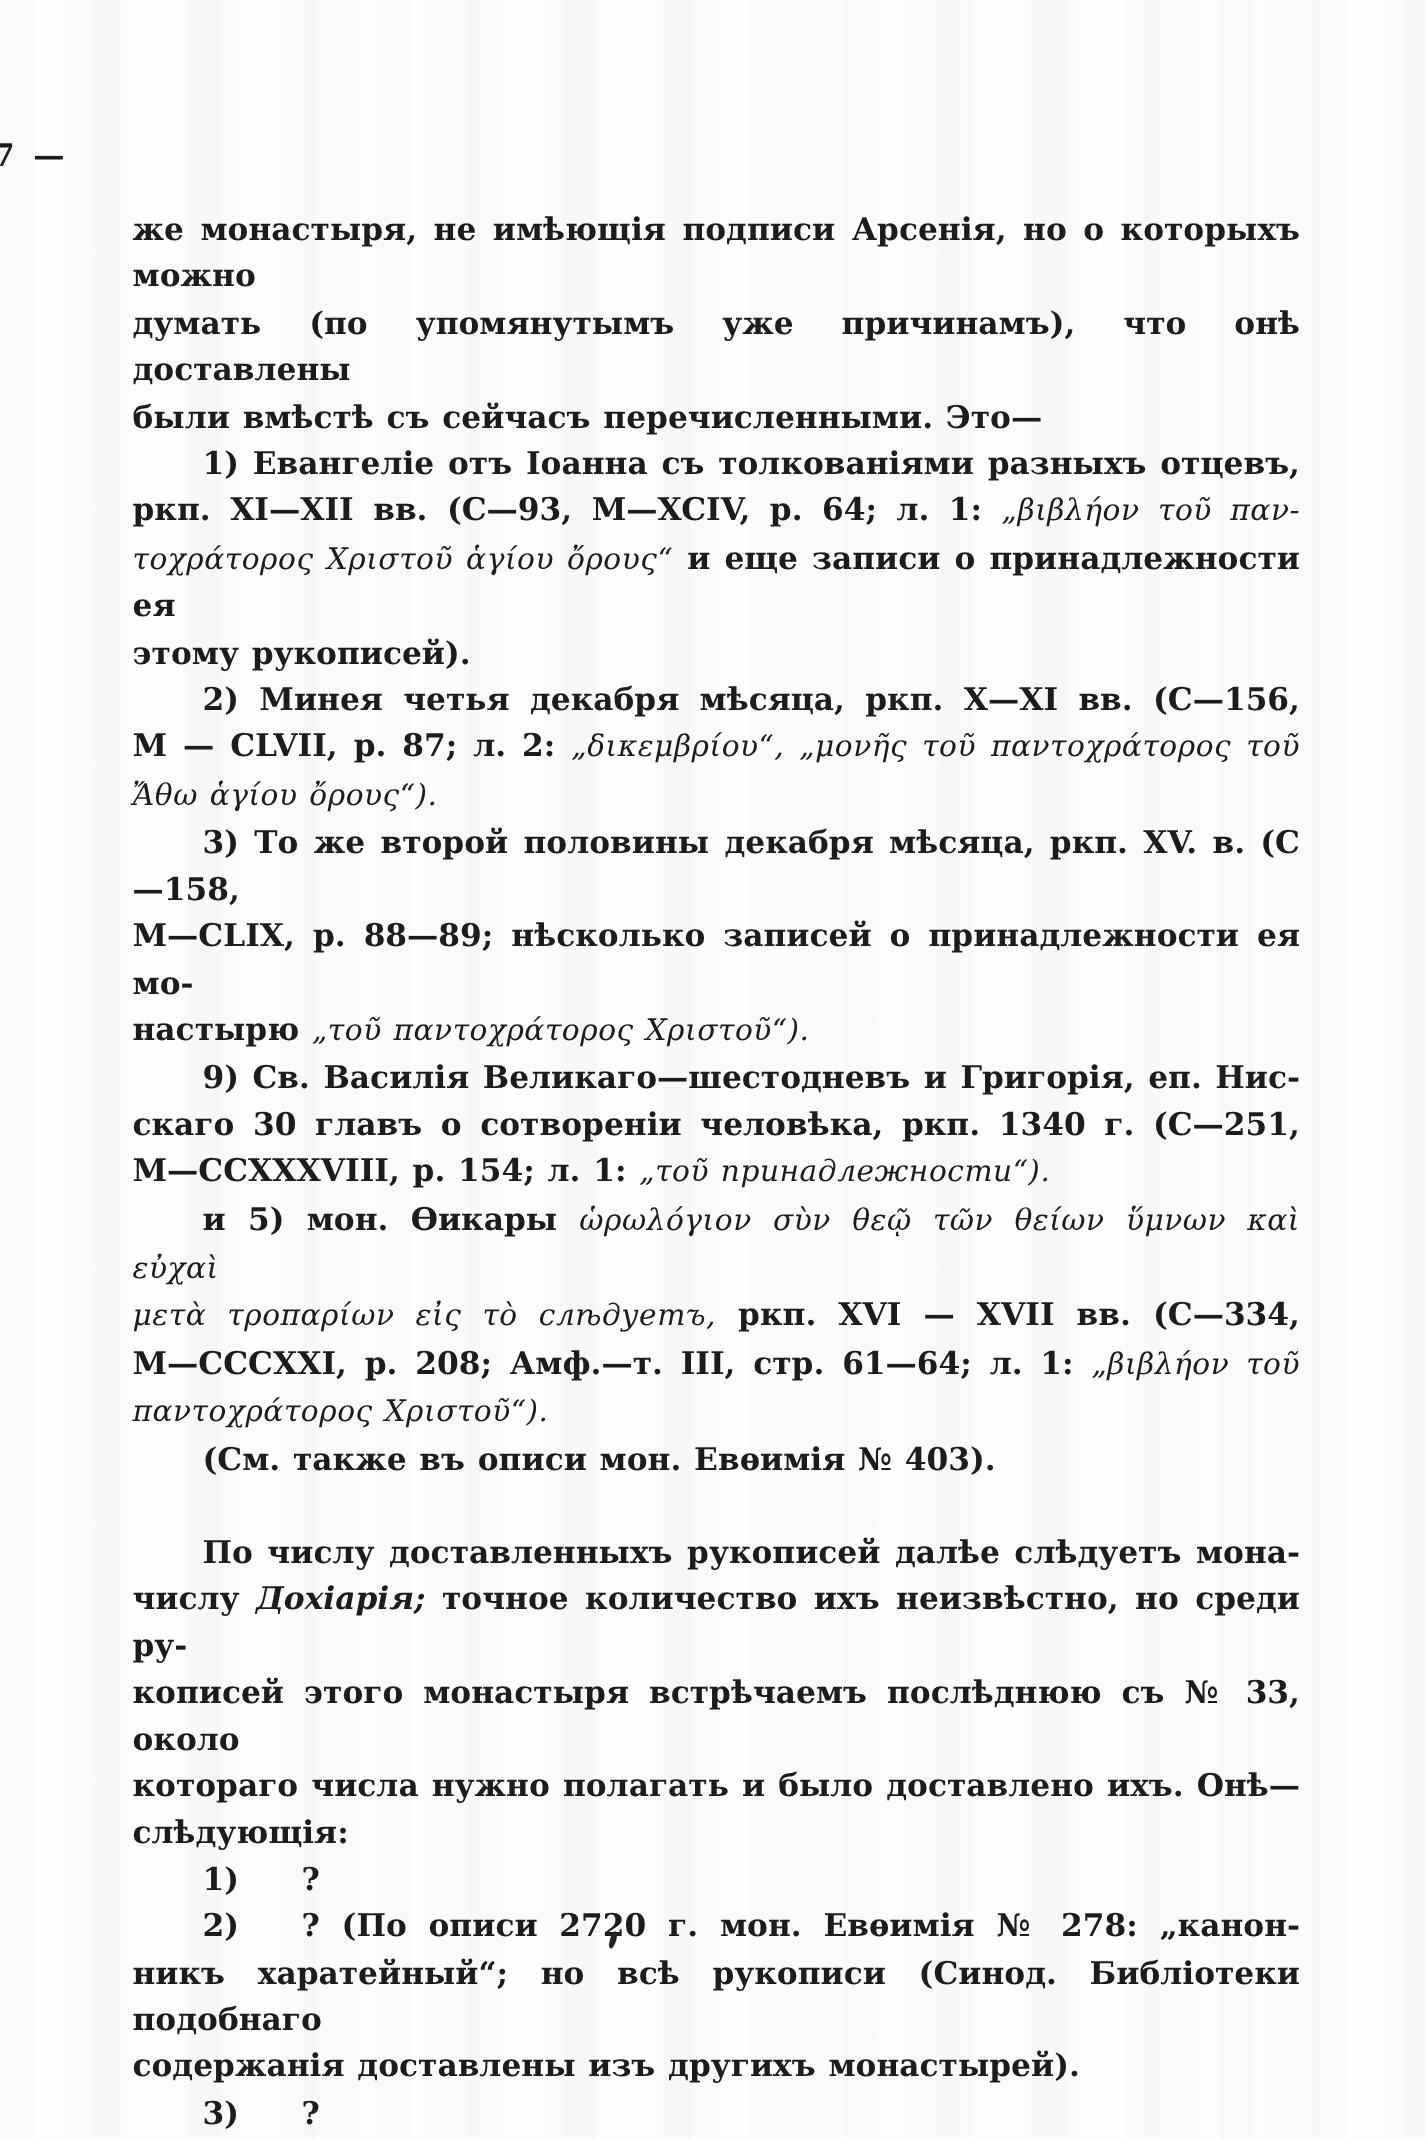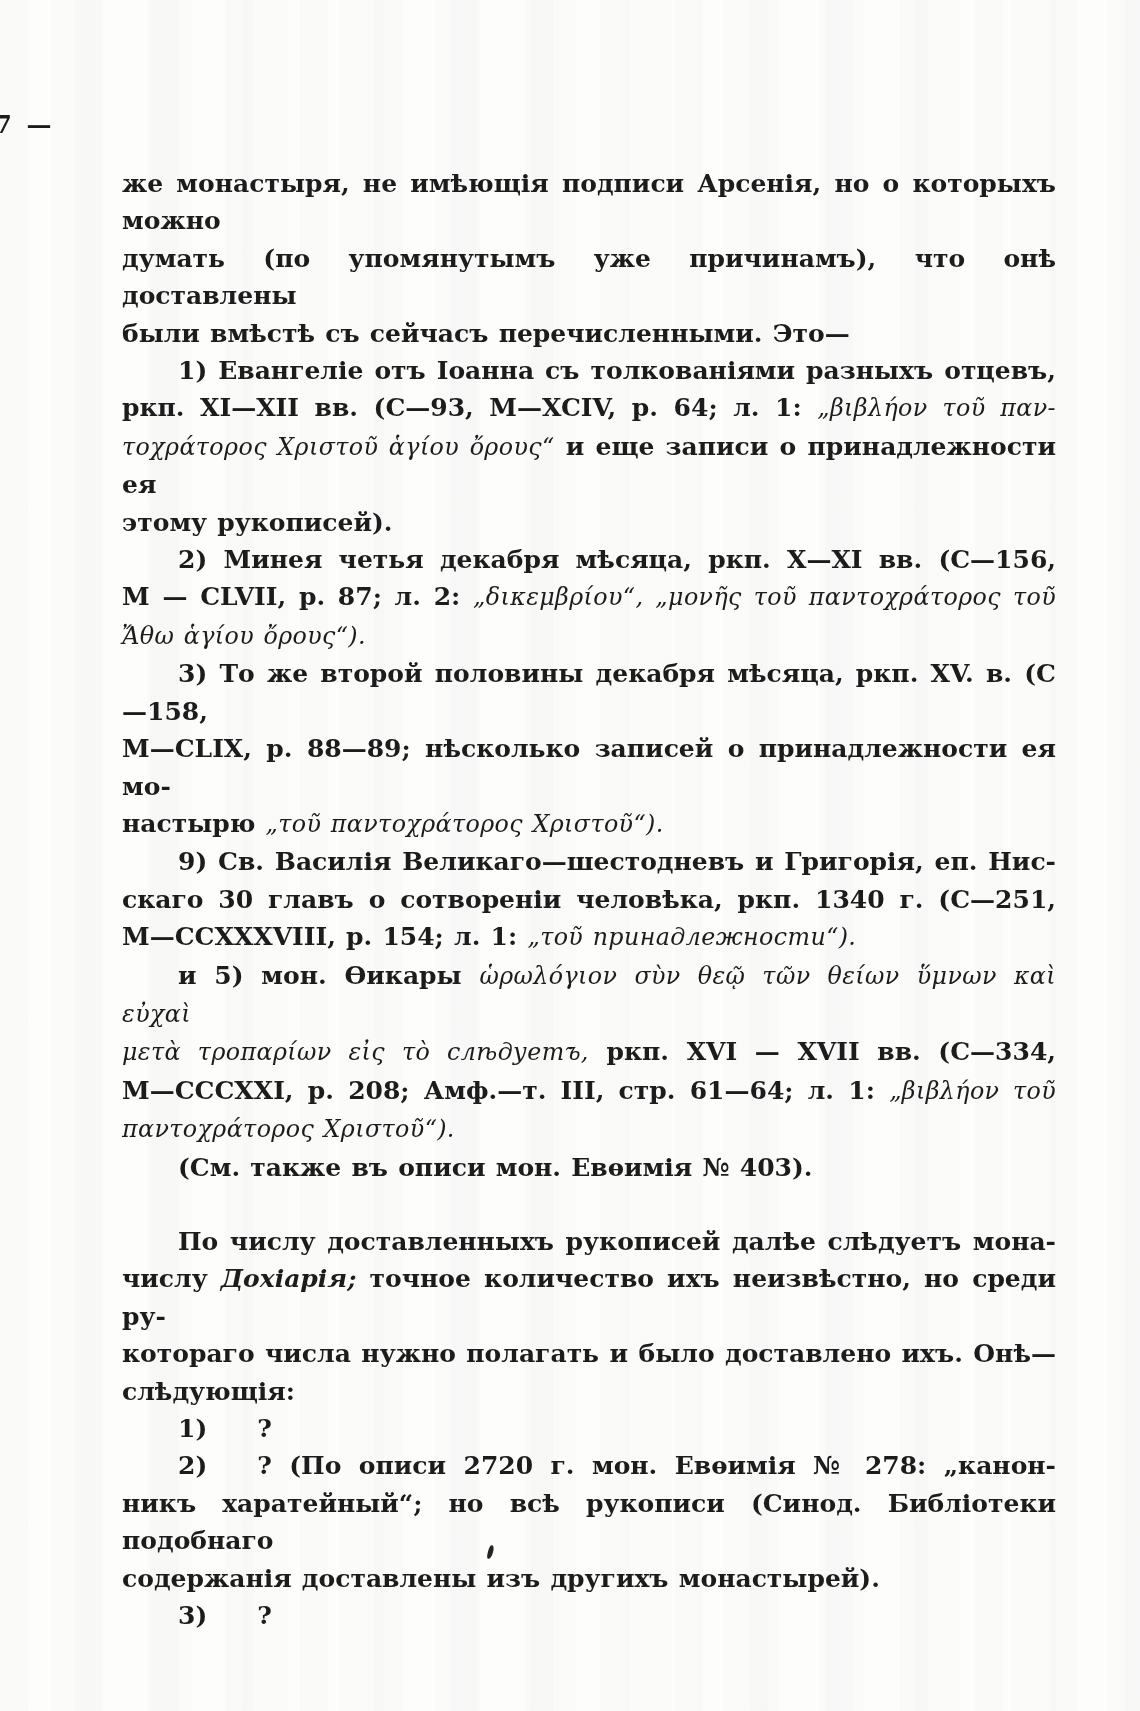--- a/index.html
+++ b/index.html
@@ -16,21 +16,20 @@
   }
   .page-number{
     position:absolute;top:110px;left:0;width:1140px;
     font-size:25px;font-weight:bold;letter-spacing:3px;
   }
   .page-number .pn-inner{display:inline-block;transform:translateX(-86px);}
   .text-block{
     position:absolute;left:106px;top:165px;width:934px;
     font-size:25px;line-height:37.4px;font-weight:bold;
     word-spacing:1.5px;
-    margin-left:16px;
   }
   .line{text-align:justify;text-align-last:left;}
   .line.fill{text-align-last:justify;}
   .line.indent{text-indent:56px;}
   .line.gap{margin-top:37px;}
   .s-p{}
   .s-g{font-weight:normal;font-style:italic;font-size:0.95em;letter-spacing:0.4px;}
   .s-i{font-style:italic;}
   .speck{
     position:absolute;left:488px;top:1545px;width:5px;height:14px;
@@ -61,20 +60,21 @@
       <div class="line indent fill"><span class="s-p">9) Св. Василія Великаго—шестодневъ и Григорія, еп. Нис-</span></div>
       <div class="line fill"><span class="s-p">скаго 30 главъ о сотвореніи человѣка, ркп. 1340 г. (С—251,</span></div>
       <div class="line"><span class="s-p">М—CCXXXVIII, р. 154; л. 1: </span><span class="s-g">„τοῦ принадлежности“).</span></div>
       <div class="line indent fill"><span class="s-p">и 5) мон. Ѳикары </span><span class="s-g">ὡρωλόγιον σὺν θεῷ τῶν θείων ὕμνων καὶ εὐχαὶ</span></div>
       <div class="line fill"><span class="s-g">μετὰ τροπαρίων εἰς τὸ слѣдуетъ,</span><span class="s-p"> ркп. XVI — XVII вв. (С—334,</span></div>
       <div class="line fill"><span class="s-p">М—CCCXXI, р. 208; Амф.—т. III, стр. 61—64; л. 1: </span><span class="s-g">„βιβλήον τοῦ</span></div>
       <div class="line"><span class="s-g">παντοχράτορος Χριστοῦ“).</span></div>
       <div class="line indent"><span class="s-p">(См. также въ описи мон. Евѳимія № 403).</span></div>
       <div class="line indent fill gap"><span class="s-p">По числу доставленныхъ рукописей далѣе слѣдуетъ мона-</span></div>
       <div class="line fill"><span class="s-p">числу </span><span class="s-i">Дохіарія;</span><span class="s-p"> точное количество ихъ неизвѣстно, но среди ру-</span></div>
+      <div class="line fill"><span class="s-p">кописей этого монастыря встрѣчаемъ послѣднюю съ № 33, около</span></div>
       <div class="line fill"><span class="s-p">котораго числа нужно полагать и было доставлено ихъ. Онѣ—</span></div>
       <div class="line"><span class="s-p">слѣдующія:</span></div>
       <div class="line indent"><span class="s-p">1)  ?</span></div>
       <div class="line indent fill"><span class="s-p">2)  ? (По описи 2720 г. мон. Евѳимія № 278: „канон-</span></div>
       <div class="line fill"><span class="s-p">никъ харатейный“; но всѣ рукописи (Синод. Библіотеки подобнаго</span></div>
       <div class="line"><span class="s-p">содержанія доставлены изъ другихъ монастырей).</span></div>
       <div class="line indent"><span class="s-p">3)  ?</span></div>
       <div class="line indent fill"></div>
     </div>
   <div class="speck"></div>

